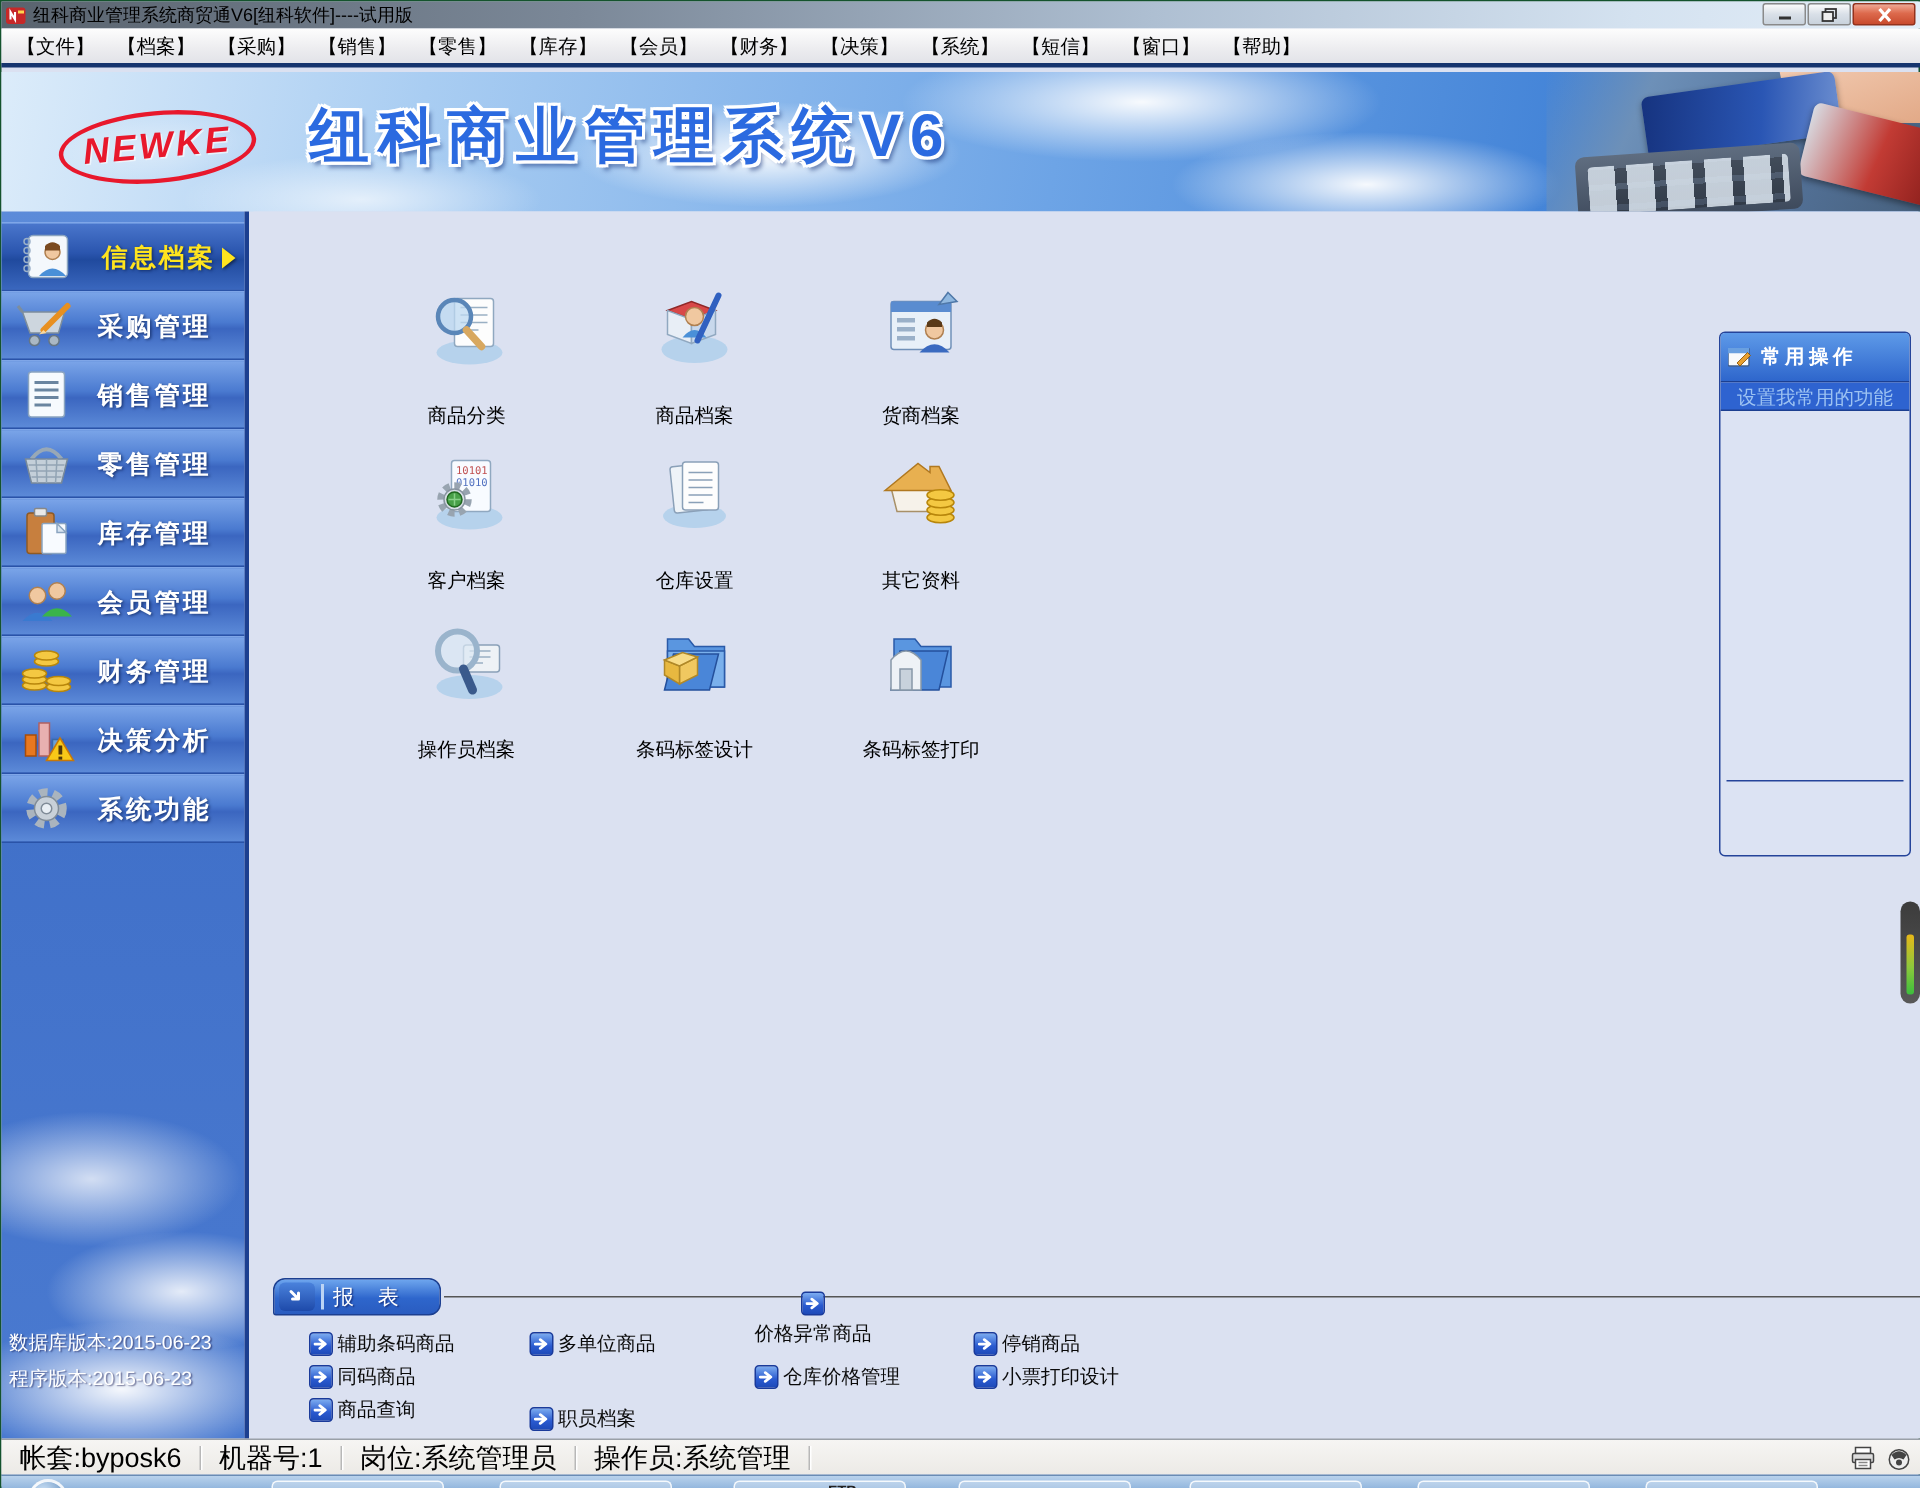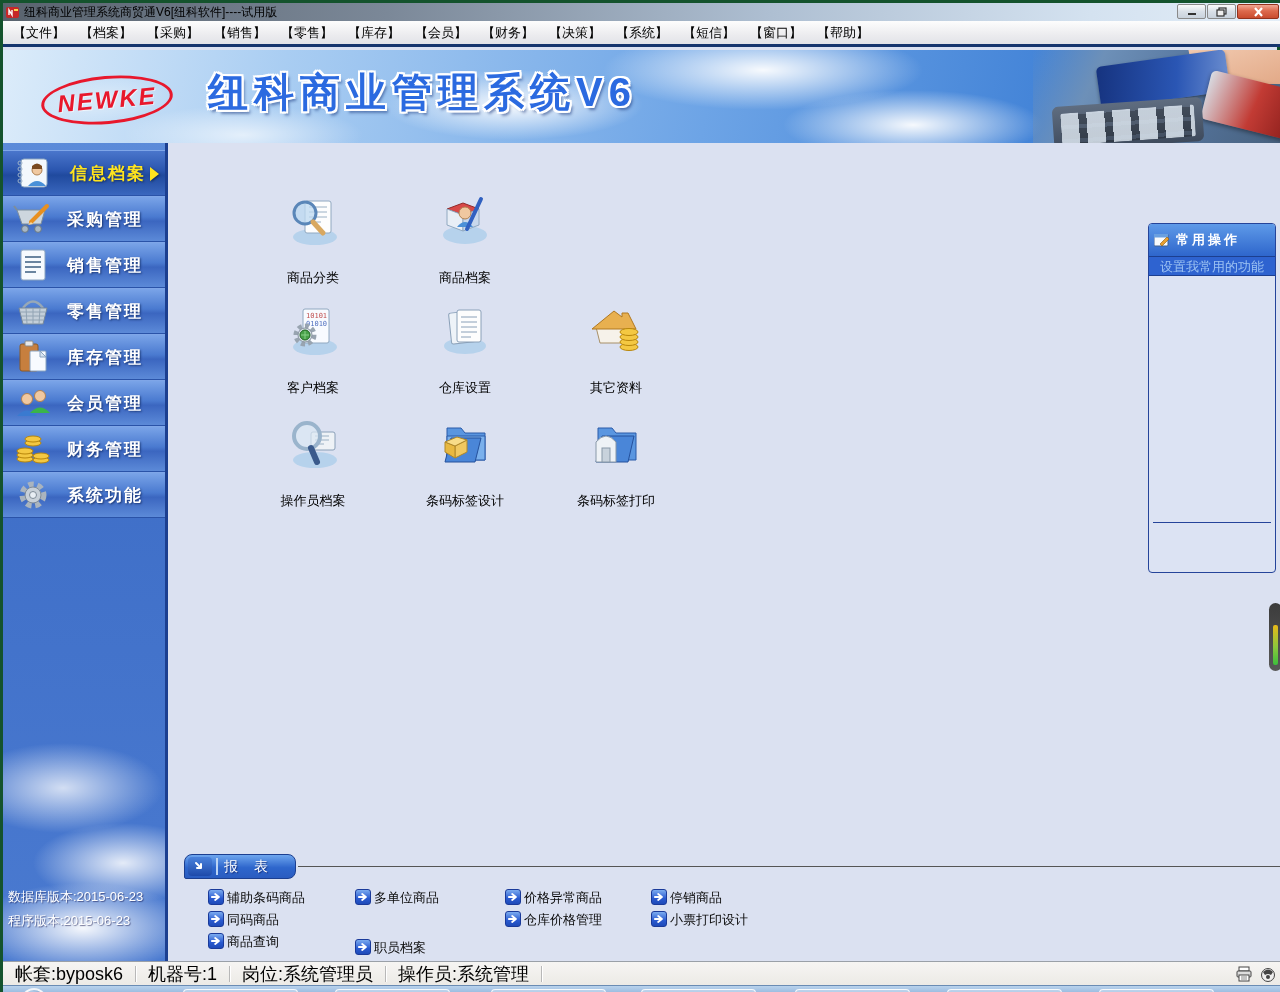--- a/index.html
+++ b/index.html
@@ -1,18 +1,18 @@
 <!DOCTYPE html>
 <html><head>
 <meta charset="utf-8">
 <style>
   * { margin:0; padding:0; box-sizing:border-box; }
   html,body { width:1280px; height:992px; overflow:hidden; }
   body { font-family:"Liberation Sans","DejaVu Sans",sans-serif; background:#cfd8e8; }
-  #app { position:relative; width:1280px; height:992px; background:#dbe1f1; border:3px solid #14532d; }
+  #app { position:relative; width:1280px; height:992px; background:#dbe1f1; border:1px solid #14532d; }
 
   
   #titlebar { position:absolute; left:0; top:0; width:1280px; height:18px;
     background:linear-gradient(to right,#59636e 0%,#7b8898 30%,#aebfd2 60%,#d4e2f0 85%,#e4eef8 100%);
     display:flex; align-items:center; }
   #titlebar .app-icon { width:14px; height:13px; margin:0 4px 0 3px; }
   #titlebar .title-text { font-size:12px; color:#000; line-height:18px; white-space:nowrap; }
   #win-controls { position:absolute; right:4px; top:1px; display:flex; gap:1px; }
   .win-btn { width:29px; height:15px; border:1px solid #8a8a8a; border-radius:2px;
     background:linear-gradient(#fbfbfb,#d9e0e8 50%,#c9d2dc); display:flex; align-items:center; justify-content:center; }
@@ -93,21 +93,21 @@
 
   
   #report-tab { position:absolute; left:13px; top:711px; width:112px; height:25px; border-radius:8px 8px 8px 2px;
     border:1px solid #1c3f90; background:linear-gradient(#6ea6ee,#2e66cc 55%,#2a5cc0);
     display:flex; align-items:center; }
   #report-tab .rt-box { width:24px; height:19px; margin-left:3px; border-radius:4px;
     background:linear-gradient(#4a82dc,#1e4aaa); display:flex; align-items:center; justify-content:center; }
   #report-tab .rt-sep { width:2px; height:17px; background:#bcd4f4; margin:0 6px 0 4px; }
   #report-tab .rt-label { color:#fff; font-weight:normal; font-size:14px; letter-spacing:6px; text-shadow:1px 1px 1px rgba(0,0,60,.5); }
   #report-line { position:absolute; left:127px; top:723px; width:985px; border-top:1px solid #555; }
-  .rep-link { position:absolute; display:flex; align-items:flex-start; gap:3px; cursor:pointer; }
+  .rep-link { position:absolute; display:flex; align-items:center; gap:3px; cursor:pointer; }
   .rep-link .r-icon { width:16px; height:16px; border-radius:3px; border:1px solid #1a3a9a;
     background:linear-gradient(#7cacf0,#2a5ad0 60%,#1e4ab8); display:flex; align-items:center; justify-content:center; }
   .rep-link .r-label { font-size:13px; color:#0a0a0a; white-space:nowrap; }
 
   
   #statusbar { position:absolute; left:0; top:958px; width:1280px; height:24px;
     background:linear-gradient(#f6f5f3,#eceae6); border-top:1px solid #9aa0a8;
     display:flex; align-items:center; font-size:18px; color:#000; }
   .sb-seg { padding:0 12px; white-space:nowrap; }
   .sb-div { width:1px; height:16px; background:#b8b8b8; box-shadow:1px 0 0 #fff; }
@@ -272,20 +272,31 @@
             <ellipse cx="12" cy="19" rx="8" ry="3"></ellipse>
           <ellipse cx="28" cy="28" rx="8" ry="3"></ellipse>
             <ellipse cx="28" cy="24" rx="8" ry="3"></ellipse>
           <ellipse cx="20" cy="11" rx="8" ry="3"></ellipse>
             <ellipse cx="20" cy="7" rx="8" ry="3"></ellipse>
         </g>
       </svg>
       <span class="s-label">财务管理</span>
     </div>
 
+    <div class="side-item">
+      <svg class="s-icon" viewBox="0 0 40 34">
+        <rect x="6" y="14" width="7" height="14" fill="#e87820" stroke="#a84c08"></rect>
+        <rect x="15" y="6" width="7" height="22" fill="#e8b0b0" stroke="#b06060"></rect>
+        <rect x="24" y="17" width="7" height="11" fill="#6aa0d8" stroke="#3a6aa8"></rect>
+        <path d="M29 16 L38 31 L20 31 Z" fill="#f8c818" stroke="#c87808"></path>
+        <rect x="28" y="21" width="2.5" height="6" fill="#503808"></rect>
+          <rect x="28" y="28.4" width="2.5" height="2" fill="#503808"></rect>
+      </svg>
+      <span class="s-label">决策分析</span>
+    </div>
 
     <div class="side-item">
       <svg class="s-icon" viewBox="0 0 40 34">
         <circle cx="20" cy="17" r="10" fill="none" stroke="#aab4be" stroke-width="7" stroke-dasharray="5 3.5"></circle>
         <circle cx="20" cy="17" r="8" fill="#c8d0d8" stroke="#808c98"></circle>
         <circle cx="20" cy="17" r="3.5" fill="#e8eef4" stroke="#808c98"></circle>
       </svg>
       <span class="s-label">系统功能</span>
     </div>
 
@@ -314,20 +325,34 @@
         <path d="M10 14 L26 8 L42 14 L26 20 Z" fill="#d84848" stroke="#902828"></path>
         <path d="M10 14 L10 30 L26 36 L26 20 Z" fill="#e8eef6" stroke="#90a8c0"></path>
         <path d="M42 14 L42 30 L26 36 L26 20 Z" fill="#c8d8ec" stroke="#90a8c0"></path>
         <circle cx="28" cy="18" r="6" fill="#f0c8a0" stroke="#b08050"></circle>
         <path d="M20 32 Q28 22 36 32 Z" fill="#4a90d8"></path>
         <path d="M44 4 L30 34" stroke="#3060c0" stroke-width="4" stroke-linecap="round"></path>
       </svg>
       <span class="g-label">商品档案</span>
     </div>
 
+    <div class="grid-cell" style="left:370px; top:52px;">
+      <svg class="g-icon" viewBox="0 0 56 52">
+        <rect x="8" y="8" width="40" height="32" rx="2" fill="#e8f0f8" stroke="#7090b8"></rect>
+        <rect x="8" y="8" width="40" height="7" fill="#5a8cd0"></rect>
+        <rect x="12" y="19" width="12" height="3" fill="#9ab0c8"></rect>
+          <rect x="12" y="25" width="12" height="3" fill="#9ab0c8"></rect>
+        <rect x="12" y="31" width="12" height="3" fill="#9ab0c8"></rect>
+        <path d="M46 2 L52 8 L40 10 Z" fill="#90b8e0" stroke="#5078a8"></path>
+        <circle cx="37" cy="27" r="6" fill="#f0c8a0" stroke="#b08050"></circle>
+        <path d="M27 42 Q37 31 47 42 Z" fill="#3a6ac0"></path>
+        <path d="M32 22 Q37 17 42 22 L42 25 L32 25 Z" fill="#5a3a18"></path>
+      </svg>
+      <span class="g-label">货商档案</span>
+    </div>
 
     <div class="grid-cell" style="left:67px; top:162px;">
       <svg class="g-icon" viewBox="0 0 56 52">
         <ellipse cx="30" cy="42" rx="22" ry="8" fill="#b6d2ec"></ellipse>
         <rect x="18" y="4" width="26" height="34" rx="2" fill="#f8fbff" stroke="#90a8c0"></rect>
         <text x="21" y="13" font-size="7" fill="#c05050" font-family="monospace">10101</text>
         <text x="21" y="21" font-size="7" fill="#5070c0" font-family="monospace">01010</text>
         <circle cx="20" cy="30" r="9" fill="none" stroke="#98a4b0" stroke-width="5" stroke-dasharray="4 3"></circle>
         <circle cx="20" cy="30" r="7" fill="#d8dee6" stroke="#8894a0"></circle>
         <circle cx="20" cy="30" r="5" fill="#48a048" stroke="#206820"></circle>
@@ -452,21 +477,21 @@
     </div>
     <div class="rep-link" style="left:184px; top:796px;">
       <span class="r-icon">
           <svg width="10" height="10" viewBox="0 0 12 12">
             <path d="M1 6 h6 M5 2.5 L9.5 6 L5 9.5" stroke="#fff" stroke-width="2.2" fill="none" stroke-linecap="round" stroke-linejoin="round"></path>
           </svg>
         </span>
       <span class="r-label">职员档案</span>
     </div>
 
-    <div class="rep-link" style="left:334px; top:746px;">
+    <div class="rep-link" style="left:334px; top:720px;flex-direction:column;">
       <span class="r-icon">
           <svg width="10" height="10" viewBox="0 0 12 12">
             <path d="M1 6 h6 M5 2.5 L9.5 6 L5 9.5" stroke="#fff" stroke-width="2.2" fill="none" stroke-linecap="round" stroke-linejoin="round"></path>
           </svg>
         </span>
       <span class="r-label">价格异常商品</span>
     </div>
     <div class="rep-link" style="left:334px; top:768px;">
       <span class="r-icon">
           <svg width="10" height="10" viewBox="0 0 12 12">

